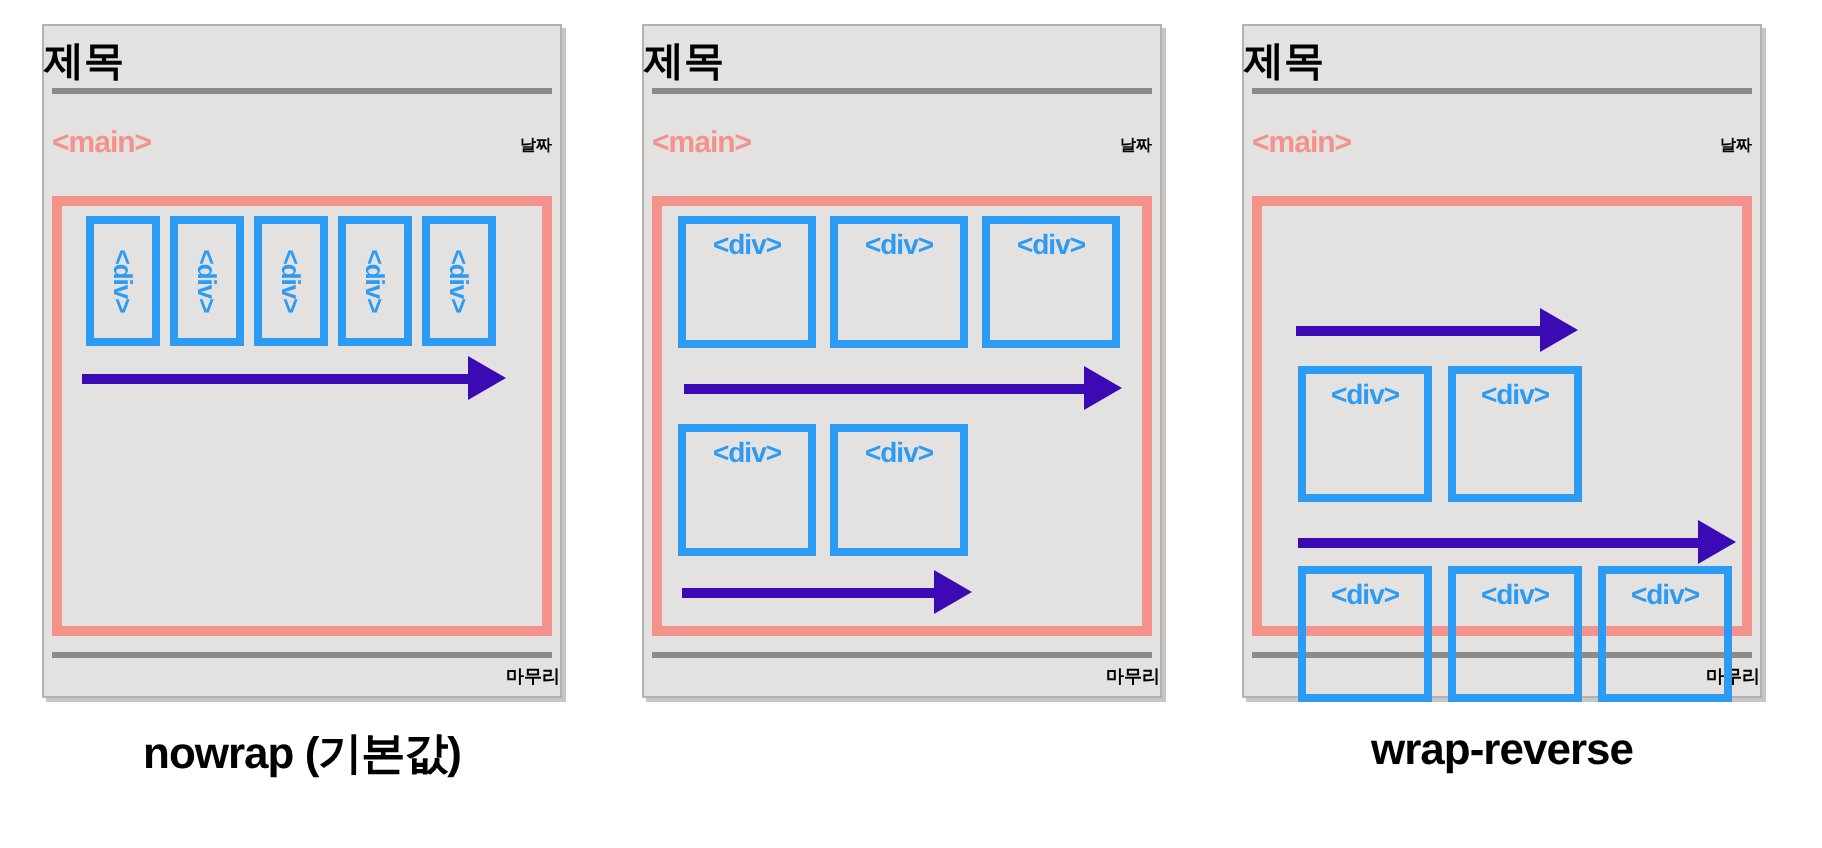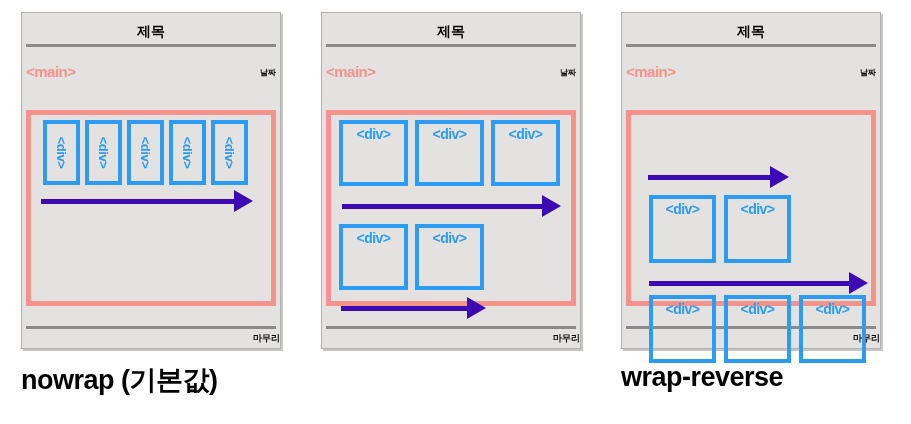--- a/index.html
+++ b/index.html
@@ -21,45 +21,45 @@
   .figure-2{left:321px;}
   .figure-3{left:621px;}
 
   .panel{
     width:258px;height:335px;
     background:var(--panel-bg);
     border:1px solid var(--panel-border);
     box-shadow:2px 2px 0 #c7c6c4;
     display:flex;flex-direction:column;
   }
-  .panel-title{height:31px;line-height:37px;text-align:center;font-size:14px;font-weight:bold;}
+  .panel-title{height:31px;line-height:37px;font-size:20px;font-weight:bold;}
   .rule{height:3px;background:var(--rule);margin:0 4px;}
   .rule-b{margin-top:4px;}
   .meta{height:15px;display:flex;justify-content:space-between;align-items:flex-end;padding:16px 4px;}
   .main-tag{font-size:15px;font-weight:bold;color:var(--salmon);line-height:13px;letter-spacing:-0.5px;}
   .date{font-size:8px;font-weight:bold;line-height:10px;font-family:Liberation Serif, serif;}
-  .main-area{flex:1;margin:16px 4px;border:5px solid var(--salmon);position:relative;}
+  .main-area{flex:1;margin:4px 4px;border:5px solid var(--salmon);position:relative;}
   .footer{height:16px;text-align:right;font-size:9px;font-weight:bold;padding-top:3px;}
 
   .row{position:absolute;display:flex;}
   .hbox{box-sizing:border-box;border:4px solid var(--blue);color:var(--blue);
         font-weight:bold;font-size:14px;text-align:center;padding-top:2px;letter-spacing:-0.5px;}
   .b2{width:69px;height:66px;}
   .b3{width:67px;height:68px;}
   .vbox{box-sizing:border-box;width:37px;height:65px;border:4px solid var(--blue);
         display:flex;align-items:center;justify-content:center;}
   .vbox span{transform:rotate(90deg);color:var(--blue);font-weight:bold;font-size:13px;
              white-space:nowrap;letter-spacing:-0.5px;}
 
   .arrow{position:absolute;height:24px;display:flex;align-items:center;}
   .shaft{flex:1;height:5px;background:var(--arrow);}
   .head{width:0;height:0;border-top:11px solid transparent;border-bottom:11px solid transparent;
         border-left:19px solid var(--arrow);margin-left:-1px;}
 
-  .caption{margin-top:13px;text-align:left;font-size:27px;font-weight:800;letter-spacing:-0.5px;}
+  .caption{margin-top:13px;text-align:center;font-size:22px;font-weight:800;letter-spacing:-0.5px;}
 </style>
 </head>
 <body>
 
 <div class="canvas">
 
   <section class="figure figure-1">
     <div class="panel">
       <div class="panel-title">제목</div>
       <div class="rule"></div>

